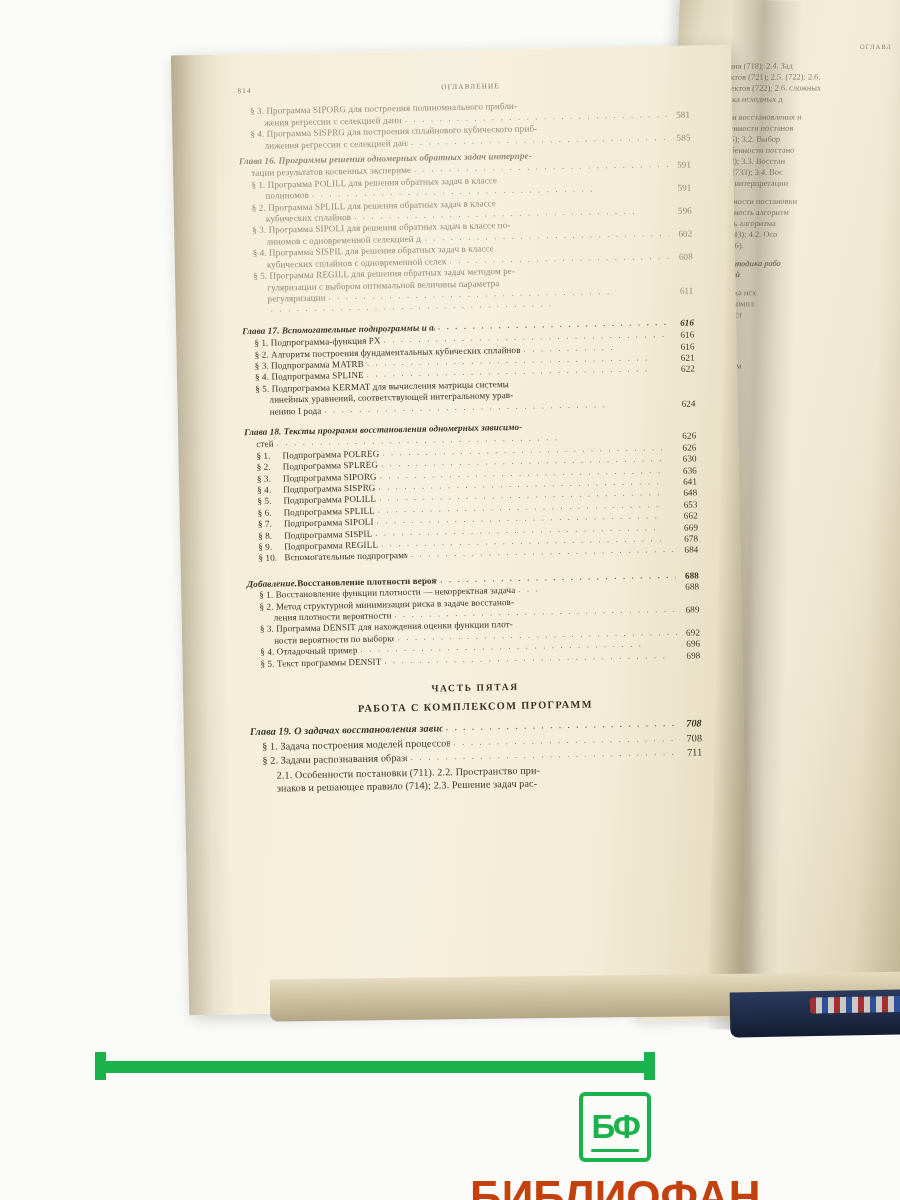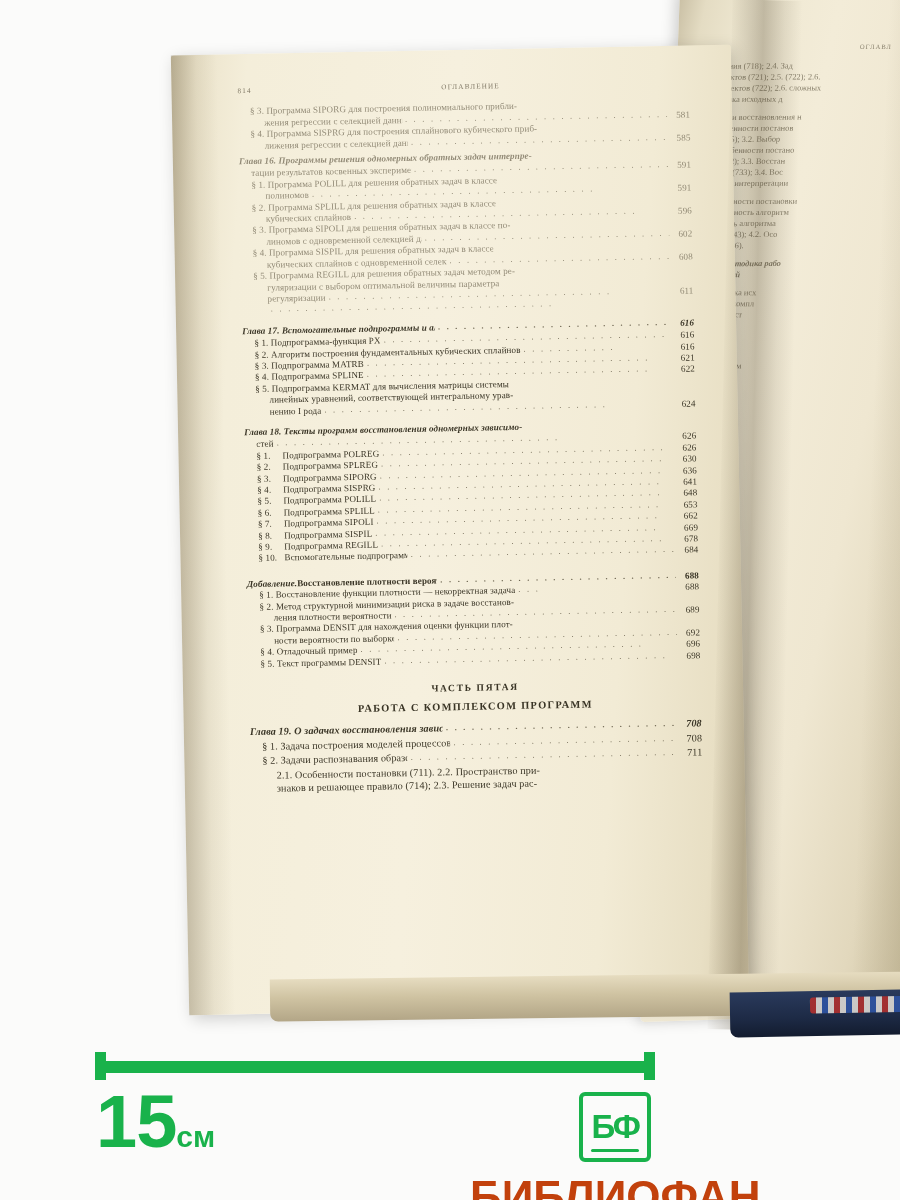--- a/index.html
+++ b/index.html
@@ -629,19 +629,18 @@
     <div class="book-edge"></div>
     <div class="cover"></div>
     <div class="headband"></div>
   </div>
 
   <div class="ruler">
     <div class="tick-l"></div>
     <div class="bar"></div>
     <div class="tick-r"></div>
   </div>
-  <div class="measure"><span>15</span><span class="unit">см</span></div>
 
   <div class="brand">
     <div class="logo">БФ</div>
     <div class="bname">БИБЛИОФАН</div>
   </div>
 </div>
 
 </body></html>

